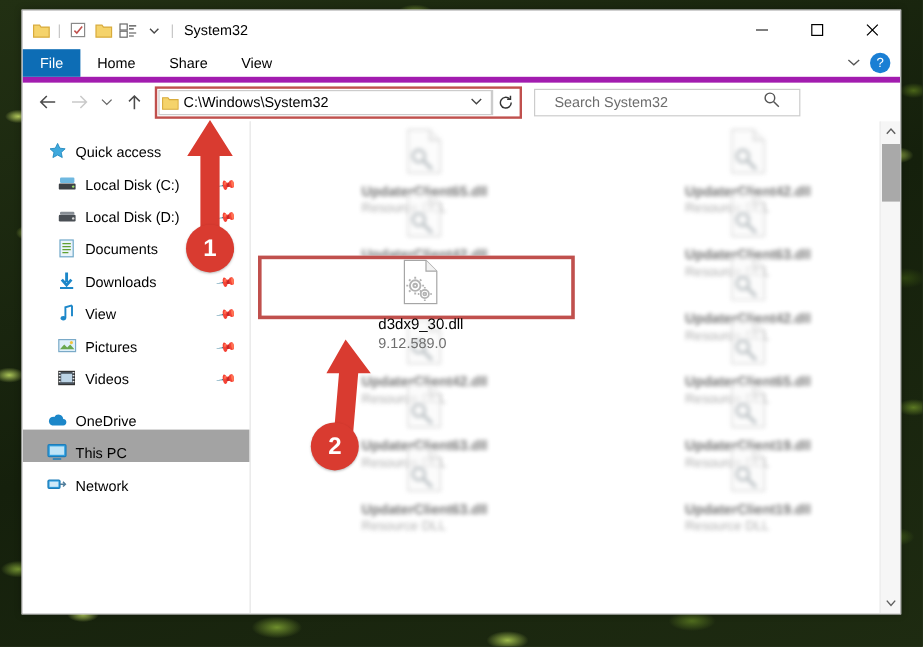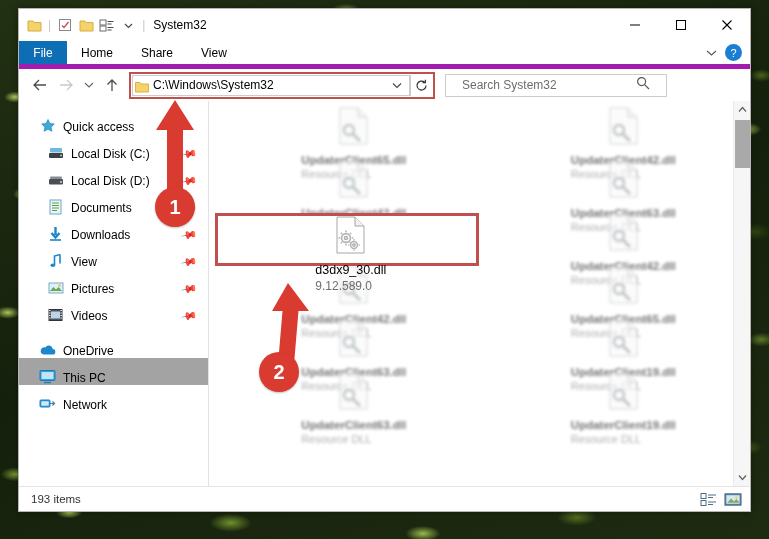--- a/index.html
+++ b/index.html
@@ -717,40 +717,20 @@
         </div>
         <div class="sb-arrow">
           <svg width="9" height="7" viewBox="0 0 9 7">
               <path d="M1 1.5l3.5 4 3.5-4" fill="none" stroke="#606060" stroke-width="1.2"></path>
             </svg>
         </div>
       </div>
     </div>
   </div>
 
-  <div class="statusbar">
-    <span class="status-text">193 items</span>
-    <div class="view-toggles">
-      <span class="vt">
-        <svg width="17" height="15" viewBox="0 0 17 15">
-            <rect x="1" y="1.5" width="5" height="5" fill="#fff" stroke="#4a6e8a"></rect>
-            <rect x="1" y="8.5" width="5" height="5" fill="#fff" stroke="#4a6e8a"></rect>
-            <path d="M8 3h8M8 5.5h5M8 10h8M8 12.5h5" stroke="#4a6e8a" stroke-width="1.1"></path>
-          </svg>
-      </span>
-      <span class="vt">
-        <svg width="19" height="15" viewBox="0 0 19 15">
-            <rect x="1" y="1.5" width="17" height="12" fill="#5b87a8" stroke="#3f6781"></rect>
-            <rect x="2.5" y="3" width="14" height="9" fill="#d7e8f3"></rect>
-            <path d="M3.5 11l4-4.5 3 3 2.5-2.5 3.5 4z" fill="#7fa95f"></path>
-            <circle cx="13" cy="5.5" r="1.2" fill="#f0cb5a"></circle>
-          </svg>
-      </span>
-    </div>
-  </div>
 </div>
 
 <svg class="anno" style="left:146px; top:96px;" width="58" height="125" viewBox="0 0 58 125">
   <path d="M29 4 L48 34 H37 V104 H21 V34 H10 Z" fill="#d93b30"></path>
 </svg>
 <div class="badge" style="left:155px; top:187px;">1</div>
 
 <svg class="anno" style="left:255px; top:280px;" width="70" height="110" viewBox="0 0 70 110">
   <path d="M33 3 L54 31 H43.5 L38 96 H22 L27.5 31 H17 Z" fill="#d93b30"></path>
 </svg>

